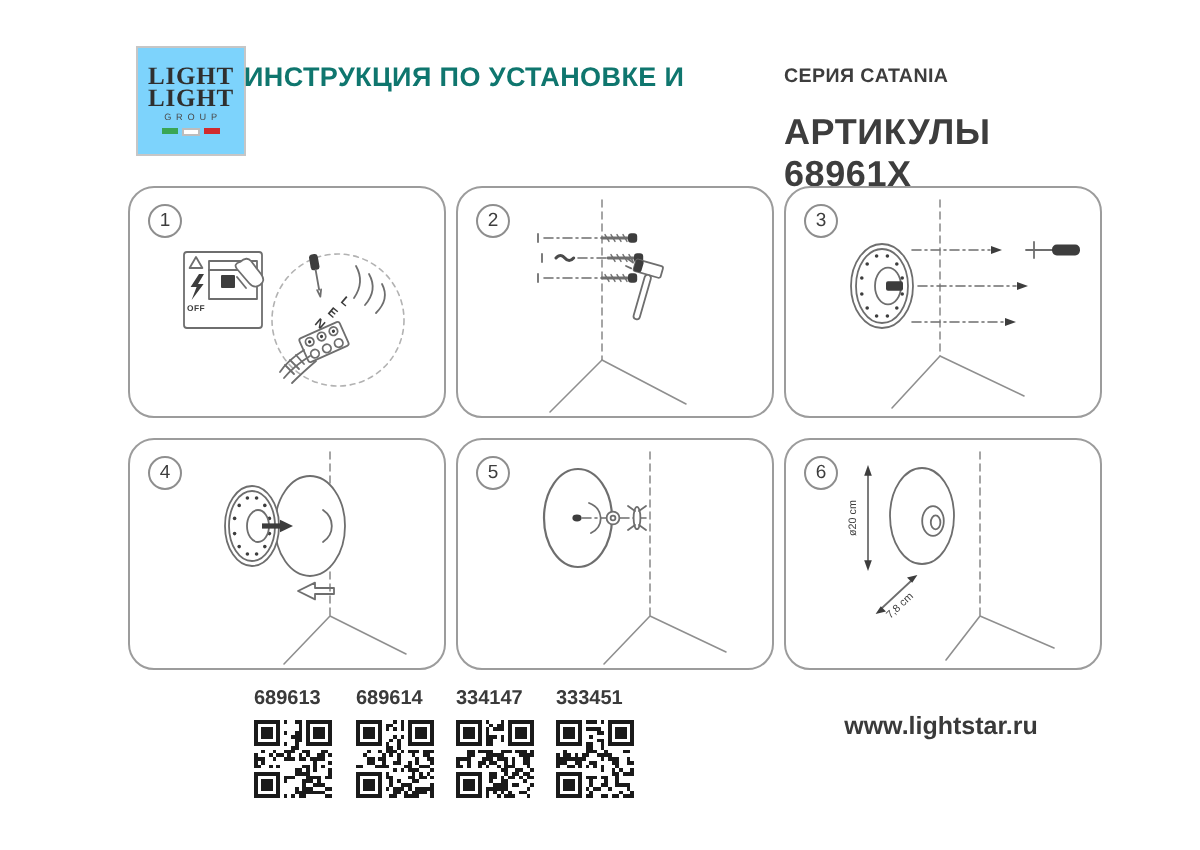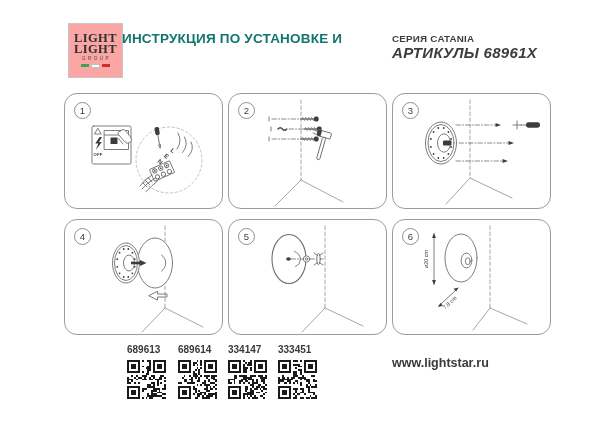--- a/index.html
+++ b/index.html
@@ -1,35 +1,35 @@
 <!DOCTYPE html>
 <html><head>
 <meta charset="utf-8">
 <style>
   html,body{margin:0;padding:0;background:#fff;}
   .page{position:relative;width:600px;height:425px;background:#fff;overflow:hidden;
         font-family:"Liberation Sans",sans-serif;color:#3d3d3d;}
 
   
   .logo{position:absolute;left:68px;top:23px;width:53px;height:53px;border:1px solid #c6c6c6;
-        background:#fca5a5;display:flex;flex-direction:column;align-items:center;justify-content:center;}
+        background:#7dd3fc;display:flex;flex-direction:column;align-items:center;justify-content:center;}
   .logo-word{font-family:"Liberation Serif",serif;font-weight:700;font-size:12.5px;line-height:10.5px;
         letter-spacing:.4px;color:#2f2f2f;}
   .logo-group{font-size:4.6px;letter-spacing:2.4px;color:#4a4a4a;margin-top:2px;margin-left:2px;}
   .logo-flag{display:flex;gap:1.5px;margin-top:2.5px;align-items:center;}
   .flag-seg{width:8.5px;height:2.6px;}
   .flag-green{background:#3aa655;}
   .flag-white{background:#fff;border:1px solid #bdbdbd;height:1.6px;width:7.5px;}
   .flag-red{background:#d02c2e;}
 
   .title{position:absolute;left:122px;top:30px;font-weight:700;font-size:13.5px;line-height:17.5px;
         letter-spacing:.2px;color:#0f766e;}
   .series-block{position:absolute;left:392px;top:33px;width:157px;}
   .series{font-size:9.8px;font-weight:700;letter-spacing:.2px;}
-  .articles{font-size:15px;font-weight:700;letter-spacing:.3px;margin-top:0;font-style:italic;}
+  .articles{font-size:18px;font-weight:700;letter-spacing:.3px;margin-top:12px;}
 
   
   .panel{position:absolute;width:157px;height:114px;border:1px solid #9c9c9c;border-radius:13px;background:#fff;}
   .p1{left:64px;top:93px}.p2{left:228px;top:93px}.p3{left:392px;top:93px}
   .p4{left:64px;top:219px}.p5{left:228px;top:219px}.p6{left:392px;top:219px}
   .stepnum{position:absolute;left:9px;top:8px;width:15px;height:15px;border:1px solid #8e8e8e;border-radius:50%;
         display:flex;align-items:center;justify-content:center;font-size:9.5px;color:#3d3d3d;z-index:2;background:#fff;}
   .panel svg{position:absolute;left:0;top:0;width:157px;height:114px;}
 
   
@@ -38,21 +38,21 @@
   .dashdot{stroke-width:.8;stroke-dasharray:4.5 2 1 2;}
   .dashcirc{stroke:#b2b2b2;stroke-width:.8;stroke-dasharray:2.4 2.4;fill:none;}
   .dk{fill:#3d3d3d;stroke:none;}
   .dimtext{font-family:"Liberation Sans",sans-serif;font-size:5.4px;fill:#3d3d3d;stroke:none;}
   .nel{font-family:"Liberation Sans",sans-serif;font-size:6.2px;font-weight:700;fill:#3d3d3d;stroke:none;}
   .offtext{font-family:"Liberation Sans",sans-serif;font-size:4.2px;font-weight:700;fill:#3d3d3d;stroke:none;letter-spacing:.2px;}
 
   
   .art-label{position:absolute;top:344px;width:39px;text-align:left;font-size:10px;font-weight:700;color:#3a3a3a;}
   .qr{position:absolute;top:360px;width:39px;height:39px;}
-  .website{position:absolute;left:392px;top:356px;width:157px;text-align:left;font-size:12.5px;font-weight:700;color:#3a3a3a;}
+  .website{position:absolute;left:392px;top:356px;width:157px;text-align:center;font-size:12.5px;font-weight:700;color:#3a3a3a;}
 </style>
 </head>
 <body>
 
 <div class="page">
 
   <div class="logo">
     <div class="logo-word">LIGHT</div>
     <div class="logo-word">LIGHT</div>
     <div class="logo-group">GROUP</div>

